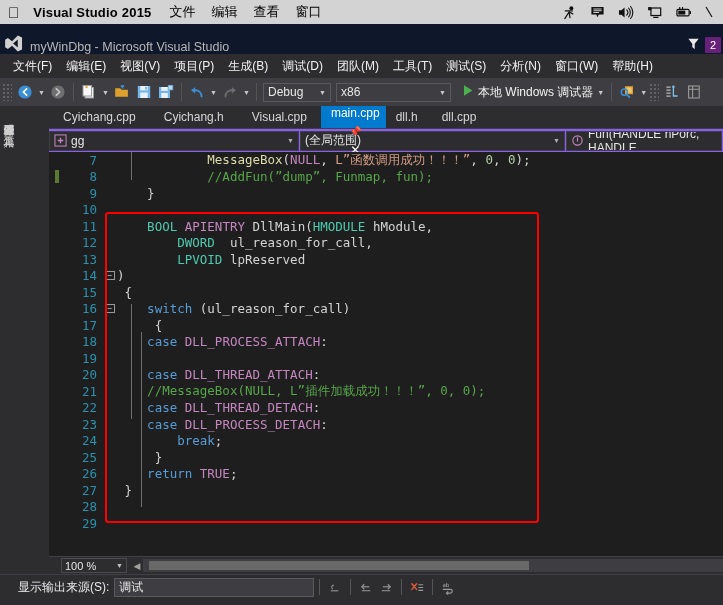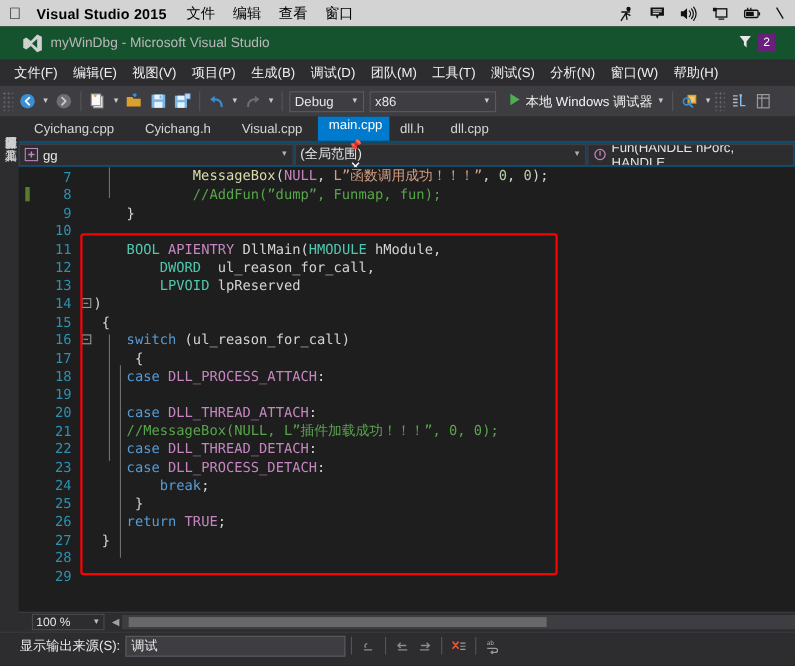--- a/index.html
+++ b/index.html
@@ -19,22 +19,22 @@
   }
   .macbar .apple{font-size:15px;line-height:1;margin-right:14px;}
   .macbar .appname{font-weight:bold;font-size:13px;margin-right:18px;letter-spacing:.2px;}
   .macbar .mitem{font-size:13px;margin-right:16px;}
   .macbar .spacer{flex:1;}
   .macbar .tray{display:flex;align-items:center;gap:13px;margin-right:2px;}
   .macbar .tray svg{display:block;}
 
   
   .titlebar{
-    height:30px;background:#14532d;display:flex;align-items:center;
-    padding:0 18px;box-sizing:border-box;position:relative;
+    height:30px;background:#0f172a;display:flex;align-items:flex-end;
+    padding:0 2px;box-sizing:border-box;position:relative;
   }
   .vslogo{width:22px;height:22px;margin-right:6px;display:flex;align-items:center;justify-content:center;}
   .titletext{color:#b8b8b8;font-size:12.5px;}
   .titlebar .spacer{flex:1;}
   .feedback{display:flex;align-items:center;gap:4px;}
   .badge{
     background:#68217a;color:#fff;font-size:11px;
     padding:1px 5px;border-radius:1px;line-height:14px;
   }
 
@@ -60,21 +60,21 @@
   .combo{
     height:19px;background:#3e3e42;border:1px solid #5a5a5e;color:#e6e6e6;
     display:flex;align-items:center;padding:0 4px;font-size:12px;box-sizing:border-box;
   }
   .combo .cval{flex:1;white-space:nowrap;overflow:hidden;}
   .combo .carr{color:#c8c8c8;font-size:7px;margin-left:6px;}
   .runbtn{display:flex;align-items:center;height:22px;padding:0 3px;gap:4px;text-align:center;}
   .runbtn .rtxt{font-size:12px;color:#f1f1f1;white-space:nowrap;}
 
   
-  .body{position:relative;height:468px;background:#2d2d30;display:flex;}
+  .body{position:relative;height:468px;background:#2d2d30;display:flex;gap:32px;}
   .leftrail{
     width:17px;background:#2d2d30;padding-top:4px;box-sizing:border-box;
     display:flex;flex-direction:column;align-items:center;
   }
   .vtab{
     writing-mode:vertical-rl;font-size:11px;color:#d0d0d0;
     padding:6px 1px;white-space:nowrap;letter-spacing:0px;
   }
 
   .docarea{flex:1;display:flex;flex-direction:column;min-width:0;}
@@ -83,21 +83,21 @@
   .tabstrip{height:22px;background:#2d2d30;display:flex;align-items:stretch;position:relative;}
   .tab{
     display:flex;align-items:center;padding:0 14px;font-size:12px;color:#d6d6d6;
     white-space:nowrap;
   }
   .tab.active{background:#007acc;color:#fff;padding:0 6px 0 10px;gap:6px;flex-direction:column;}
   .tab .pin{font-size:10px;color:#fff;}
   .tab .cls{font-size:12px;color:#fff;font-weight:bold;}
 
   
-  .navbar{height:23px;background:#0c4a6e;display:flex;align-items:center;
+  .navbar{height:23px;background:#8b5cf6;display:flex;align-items:center;
     border-top:1px solid #3f3f46;}
   .navcell{
     height:20px;display:flex;align-items:center;border:1px solid #3f3f46;
     background:#2d2d30;color:#e6e6e6;font-size:12px;box-sizing:border-box;
     padding:0 4px;margin-right:1px;
   }
   .navcell .arr{margin-left:auto;color:#b0b0b0;font-size:7px;padding-left:8px;}
   .nav1{width:250px;}
   .nav2{width:265px;}
   .nav3{flex:1;min-width:0;overflow:hidden;}

